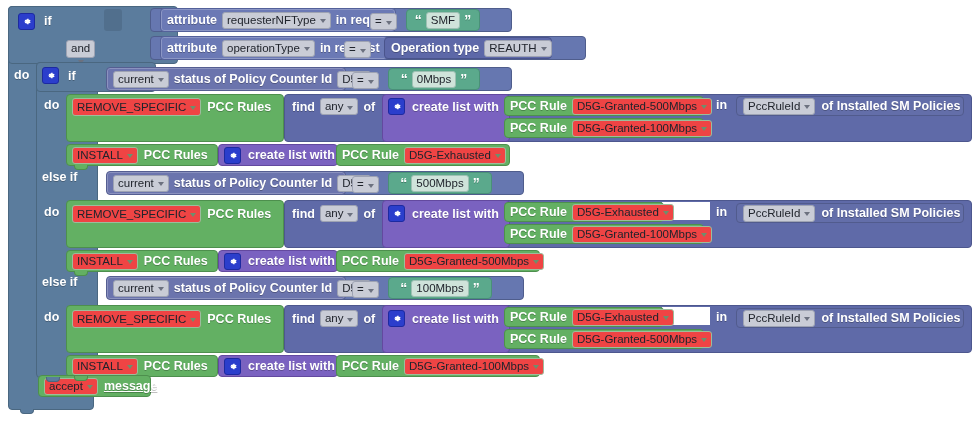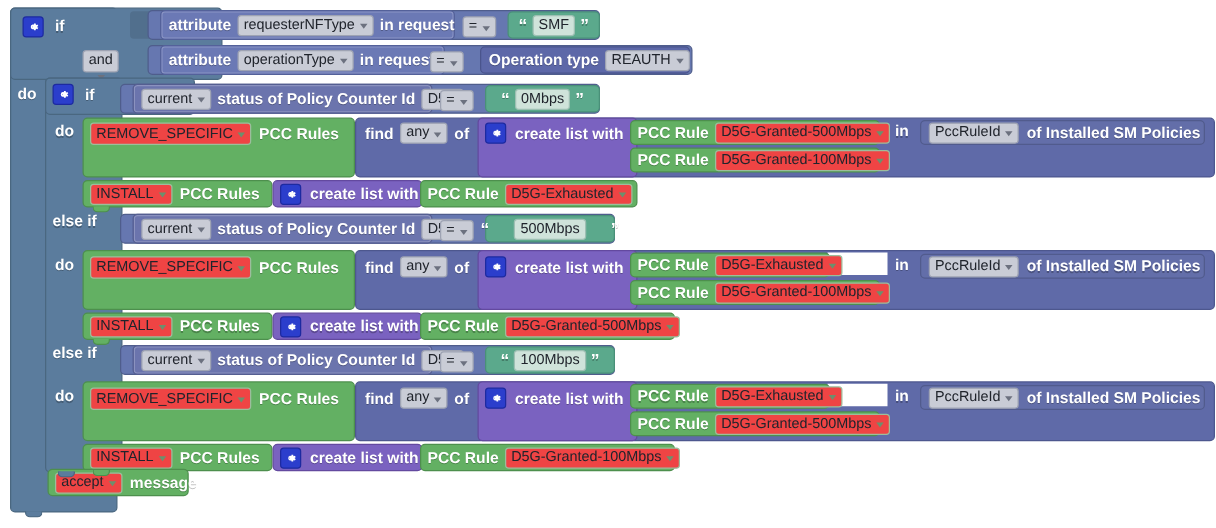--- a/index.html
+++ b/index.html
@@ -12,21 +12,21 @@
     overflow:hidden;
   }
   #canvas{position:relative;width:973px;height:354px;}
 
   
   .blk{position:absolute;box-sizing:border-box;border-radius:4px;}
   .row{display:flex;align-items:center;white-space:nowrap;}
 
   
   .c-control{background:#5b7c9d;border:1px solid #4a6780;}
-  .c-logic  {background:#6677b0;border:1px solid #515f91;}
+  .c-logic  {background:#6677b0;border:1px solid #515f91;margin-left:32px;}
   .c-logic2 {background:#6d76ad;border:1px solid #575f8f;}
   .c-list   {background:#7a62c0;border:1px solid #63499f;}
   .c-green  {background:#63b063;border:1px solid #4d8f4d;}
   .c-teal   {background:#5ba98c;border:1px solid #499078;}
 
   .lbl{color:#ffffff;font-weight:bold;text-shadow:0 1px 0 rgba(0,0,0,.25);}
 
   
   .fld{
     display:inline-flex;align-items:center;gap:3px;
@@ -262,21 +262,21 @@
     <span class="fld-static">
       <span>D5G</span>
     </span>
   </div>
   <span class="fld plain" style="position:absolute;left:352px;top:176px;height:15px;">
     <span>=</span>
       <i class="arw"></i>
   </span>
   <div class="blk c-teal row" style="left:388px;top:172px;width:104px;height:22px;padding:0 6px;justify-content:center;">
     <span class="lbl" style="font-size:14px;line-height:10px;">“</span>
-    <span class="fld teal" style="margin:0 20px;align-items:center;">
+    <span class="fld teal" style="margin:0 4px;align-items:center;">
       <span>500Mbps</span>
     </span>
     <span class="lbl" style="font-size:14px;line-height:10px;">”</span>
   </div>
 
   <span class="lbl" style="position:absolute;left:44px;top:205px;">do</span>
 
   <div class="blk c-green" style="left:66px;top:200px;width:218px;height:48px;"></div>
   <div class="row" style="position:absolute;left:72px;top:205px;">
     <span class="fld green" style="height:16px;">
@@ -460,21 +460,21 @@
       <span>D5G-Granted-100Mbps</span>
         <i class="arw"></i>
     </span>
   </div>
 
   <div class="blk c-green row" style="left:38px;top:375px;width:113px;height:22px;padding:0 5px;">
     <span class="fld green">
       <span>accept</span>
         <i class="arw"></i>
     </span>
-    <span class="lbl" style="margin-left:6px;">message</span>
+    <span class="lbl" style="margin-left:6px;text-decoration:underline;">message</span>
   </div>
 
   <div class="blk c-green" style="left:74px;top:165px;width:14px;height:5px;border-radius:0 0 4px 4px;border-top:none;"></div>
   <div class="blk c-green" style="left:74px;top:271px;width:14px;height:5px;border-radius:0 0 4px 4px;border-top:none;"></div>
   <div class="blk c-green" style="left:74px;top:376px;width:14px;height:5px;border-radius:0 0 4px 4px;border-top:none;"></div>
   <div class="blk c-control" style="left:46px;top:377px;width:14px;height:5px;border-radius:0 0 4px 4px;border-top:none;"></div>
   <div class="blk c-control" style="left:20px;top:409px;width:14px;height:5px;border-radius:0 0 4px 4px;border-top:none;"></div>
 
 </div>
 

